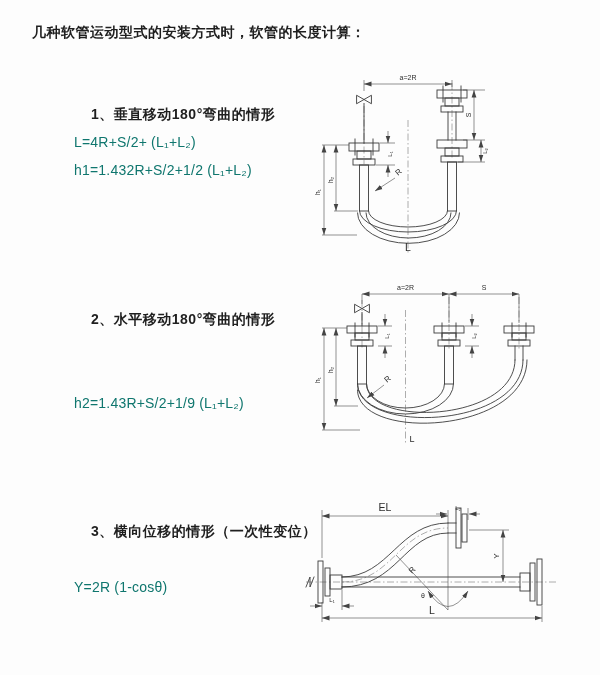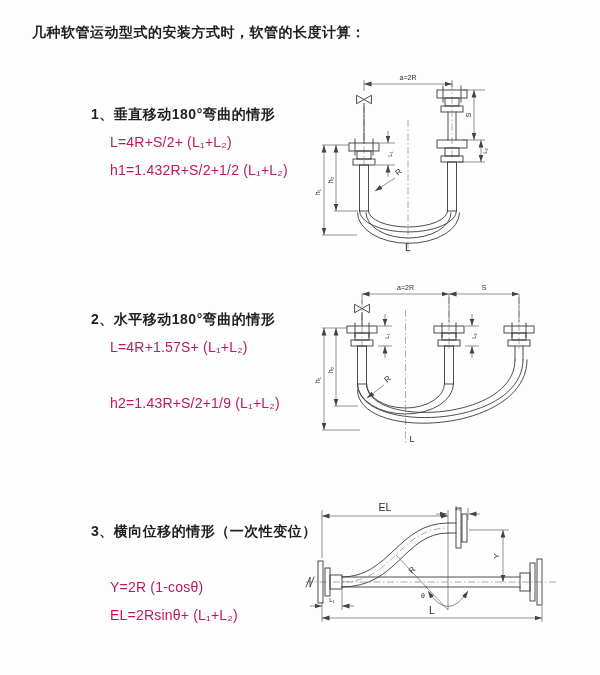--- a/index.html
+++ b/index.html
@@ -2,47 +2,45 @@
 <html><head>
 <meta charset="utf-8">
 <style>
   html,body{margin:0;padding:0;background:#ffffff;}
   .page{
     position:relative;width:600px;height:675px;background:#fdfdfd;overflow:hidden;
     font-family:"Liberation Sans","DejaVu Sans",sans-serif;color:#1f1f1f;
   }
   .page-title{position:absolute;left:32px;top:24px;font-size:14px;font-weight:bold;letter-spacing:0.5px;}
   .sec-heading{position:absolute;left:45px;font-size:14px;font-weight:bold;letter-spacing:0.5px;margin-left:46px;}
-  .formula{position:absolute;left:74px;font-size:14px;font-weight:400;color:#be185d;letter-spacing:0.2px;margin-left:36px;}
+  .formula{position:absolute;left:74px;font-size:14px;font-weight:400;color:#0f766e;letter-spacing:0.2px;}
   svg.diag{position:absolute;}
   svg .draw{stroke:#3b3b3b;stroke-width:0.9;fill:none;stroke-linecap:square;}
   svg .dim{stroke:#4a4a4a;stroke-width:0.6;fill:none;}
   svg .cl{stroke:#6a6a6a;stroke-width:0.55;stroke-dasharray:7 2.5 1.5 2.5;fill:none;}
   svg text{fill:#2c2c2c;font-family:"Liberation Sans","DejaVu Sans",sans-serif;stroke:none;}
   svg .s6{font-size:6px;} svg .s65{font-size:6.5px;} svg .s7{font-size:7px;}
   svg .s8{font-size:8px;} svg .s9{font-size:9px;} svg .s10{font-size:10.5px;}
 </style>
 </head>
 <body>
 
 <div class="page">
 
   <div class="page-title">几种软管运动型式的安装方式时，软管的长度计算：</div>
 
   <div class="sec-heading" style="top:106px">1、垂直移动180°弯曲的情形</div>
   <div class="formula" style="top:134px">L=4R+S/2+ (L₁+L₂)</div>
   <div class="formula" style="top:162px">h1=1.432R+S/2+1/2 (L₁+L₂)</div>
 
   <div class="sec-heading" style="top:311px">2、水平移动180°弯曲的情形</div>
-  <div class="formula" style="top:339px">L=4R+1.57S+ (L₁+L₂)</div>
   <div class="formula" style="top:395px">h2=1.43R+S/2+1/9 (L₁+L₂)</div>
 
   <div class="sec-heading" style="top:523px">3、横向位移的情形（一次性变位）</div>
   <div class="formula" style="top:579px">Y=2R (1-cosθ)</div>
-  <div class="formula" style="top:607px">EL=2Rsinθ+ (L₁+L₂)</div>
 
   <svg class="diag" style="left:312px;top:68px" width="275" height="195" viewBox="0 0 275 195">
     <defs>
       <pattern id="hp1" width="4.5" height="4.5" patternUnits="userSpaceOnUse">
         <path d="M0,4.5 L4.5,0 M0,0 L4.5,4.5" stroke="#565656" stroke-width="0.5"></path>
       </pattern>
       <marker id="ar1" markerUnits="userSpaceOnUse" markerWidth="8" markerHeight="6" refX="7.5" refY="3" orient="auto-start-reverse">
         <path d="M0,0.6 L7.5,3 L0,5.4 Z" fill="#444"></path>
       </marker>
     </defs>

